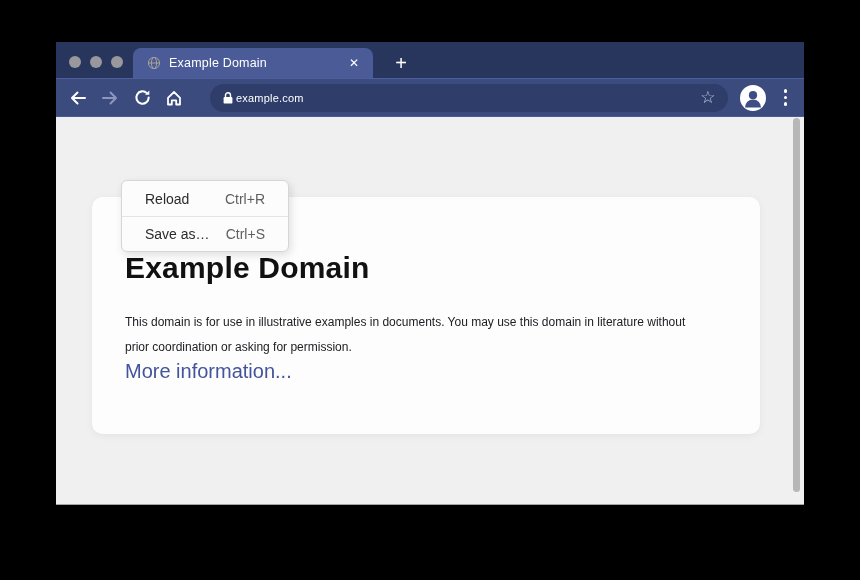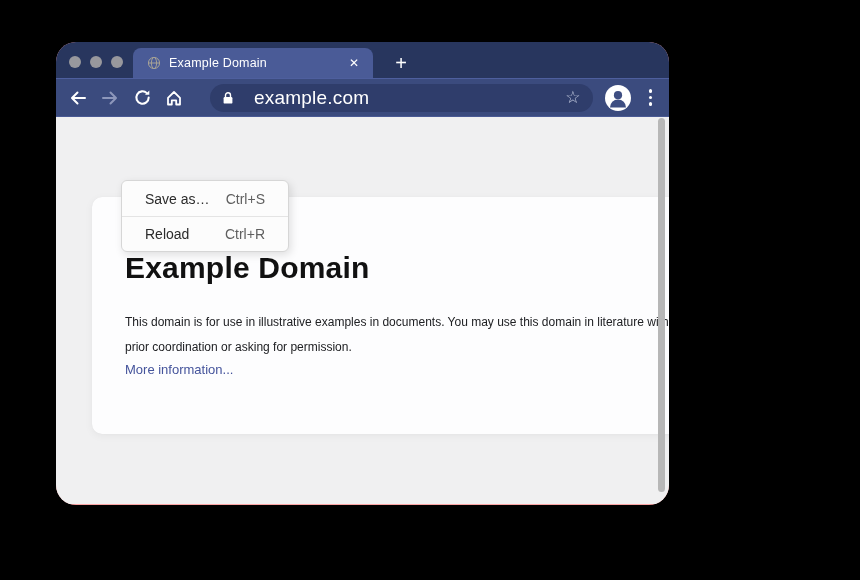--- a/index.html
+++ b/index.html
@@ -1,20 +1,20 @@
 <!DOCTYPE html>
 <html><head>
 <meta charset="utf-8">
 <style>
   * { margin:0; padding:0; box-sizing:border-box; }
   html,body { width:860px; height:580px; background:#000; font-family:"Liberation Sans", sans-serif; overflow:hidden; }
 
   .browser-window {
-    position:absolute; left:56px; top:42px; width:613px; height:463px;
-    border-radius:20px; overflow:hidden; background:#fca5a5;
+    position:absolute; left:56px; top:42px; width:748px; height:463px;
+    border-radius:0; overflow:hidden; background:#a3a3a3;
     box-shadow:0 10px 30px rgba(0,0,0,.5);
   }
 
   
   .titlebar { position:relative; height:36px; background:#28365E; }
   .traffic-lights { position:absolute; left:13px; top:14px; display:flex; gap:9px; }
   .traffic-dot { width:12px; height:12px; border-radius:50%; background:#98989D; }
 
   .tab {
     position:absolute; left:77px; top:6px; width:240px; height:30px;
@@ -34,38 +34,38 @@
   .toolbar {
     height:39px; background:#3B4B7E; border-top:1px solid #4E5F9E; border-bottom:1px solid #4A5A94;
     display:flex; align-items:center; padding:0 15px 0 12px;
   }
   .nav-btn { width:20px; height:20px; margin-right:12px; display:flex; align-items:center; justify-content:center; flex:0 0 auto; }
   .address-bar {
     flex:1; height:28px; margin:0 12px 0 14px; background:#2F3D6B; border-radius:14px;
     display:flex; align-items:center; padding:0 10px 0 12px; position:relative;
   }
   .lock-icon { width:12px; height:14px; flex:0 0 auto; }
-  .url-text { margin-left:20px; color:#fff; font-size:19px; font-weight:500; letter-spacing:.2px; flex:1; }
+  .url-text { margin-left:2px; color:#fff; font-size:11px; font-weight:500; letter-spacing:.2px; flex:1; }
   .star-btn { color:#C3CADF; font-size:17px; line-height:1; padding:0 2px; }
   .avatar-btn { width:26px; height:26px; border-radius:50%; background:#fff; overflow:hidden; flex:0 0 auto; margin-right:16px; }
   .menu-dots { display:flex; flex-direction:column; gap:3px; padding:2px; }
   .menu-dots i { width:3.5px; height:3.5px; border-radius:50%; background:#fff; }
 
   
   .content { position:relative; height:387px; background:#F0F0F1; }
 
   .page-card {
     position:absolute; left:36px; top:80px; width:668px; height:237px;
     background:#FDFDFE; border-radius:10px;
     box-shadow:0 2px 8px rgba(0,0,0,.05), 0 0 1px rgba(0,0,0,.06);
     padding:54px 33px 0 33px;
   }
   .page-heading { font-size:30px; font-weight:700; color:#111; letter-spacing:.2px; }
   .page-paragraph { margin-top:25px; max-width:585px; font-size:12px; line-height:25px; color:#202124; }
-  .page-link { display:inline-block; font-size:13px; color:#44539B; text-decoration:none; }
+  .page-link { display:inline-block; font-size:20px; color:#44539B; text-decoration:none; }
 
   .context-menu {
     position:absolute; left:65px; top:63px; width:168px;
     background:#FCFCFC; border:1px solid #D6D6D6; border-radius:6px;
     box-shadow:2px 3px 8px rgba(0,0,0,.12); overflow:hidden;
   }
   .menu-item { height:35px; display:flex; align-items:center; justify-content:space-between; padding:0 23px; }
   .menu-item + .menu-item { border-top:1px solid #E4E4E4; }
   .menu-label { font-size:14px; color:#2b2b2b; }
   .menu-shortcut { font-size:14px; color:#5f5f5f; }
@@ -149,25 +149,25 @@
   <div class="content">
 
     <div class="page-card">
       <h1 class="page-heading">Example Domain</h1>
       <p class="page-paragraph">This domain is for use in illustrative examples in documents. You may use this domain in literature without prior coordination or asking for permission.</p>
       <a class="page-link" href="#">More information...</a>
     </div>
 
     <div class="context-menu">
       <div class="menu-item">
+        <span class="menu-label">Reload</span>
+        <span class="menu-shortcut">Ctrl+R</span>
+      </div>
+      <div class="menu-item">
         <span class="menu-label">Save as…</span>
         <span class="menu-shortcut">Ctrl+S</span>
-      </div>
-      <div class="menu-item">
-        <span class="menu-label">Reload</span>
-        <span class="menu-shortcut">Ctrl+R</span>
       </div>
     </div>
 
     <div class="scrollbar-thumb"></div>
   </div>
 
 </div>
 
 </body></html>

